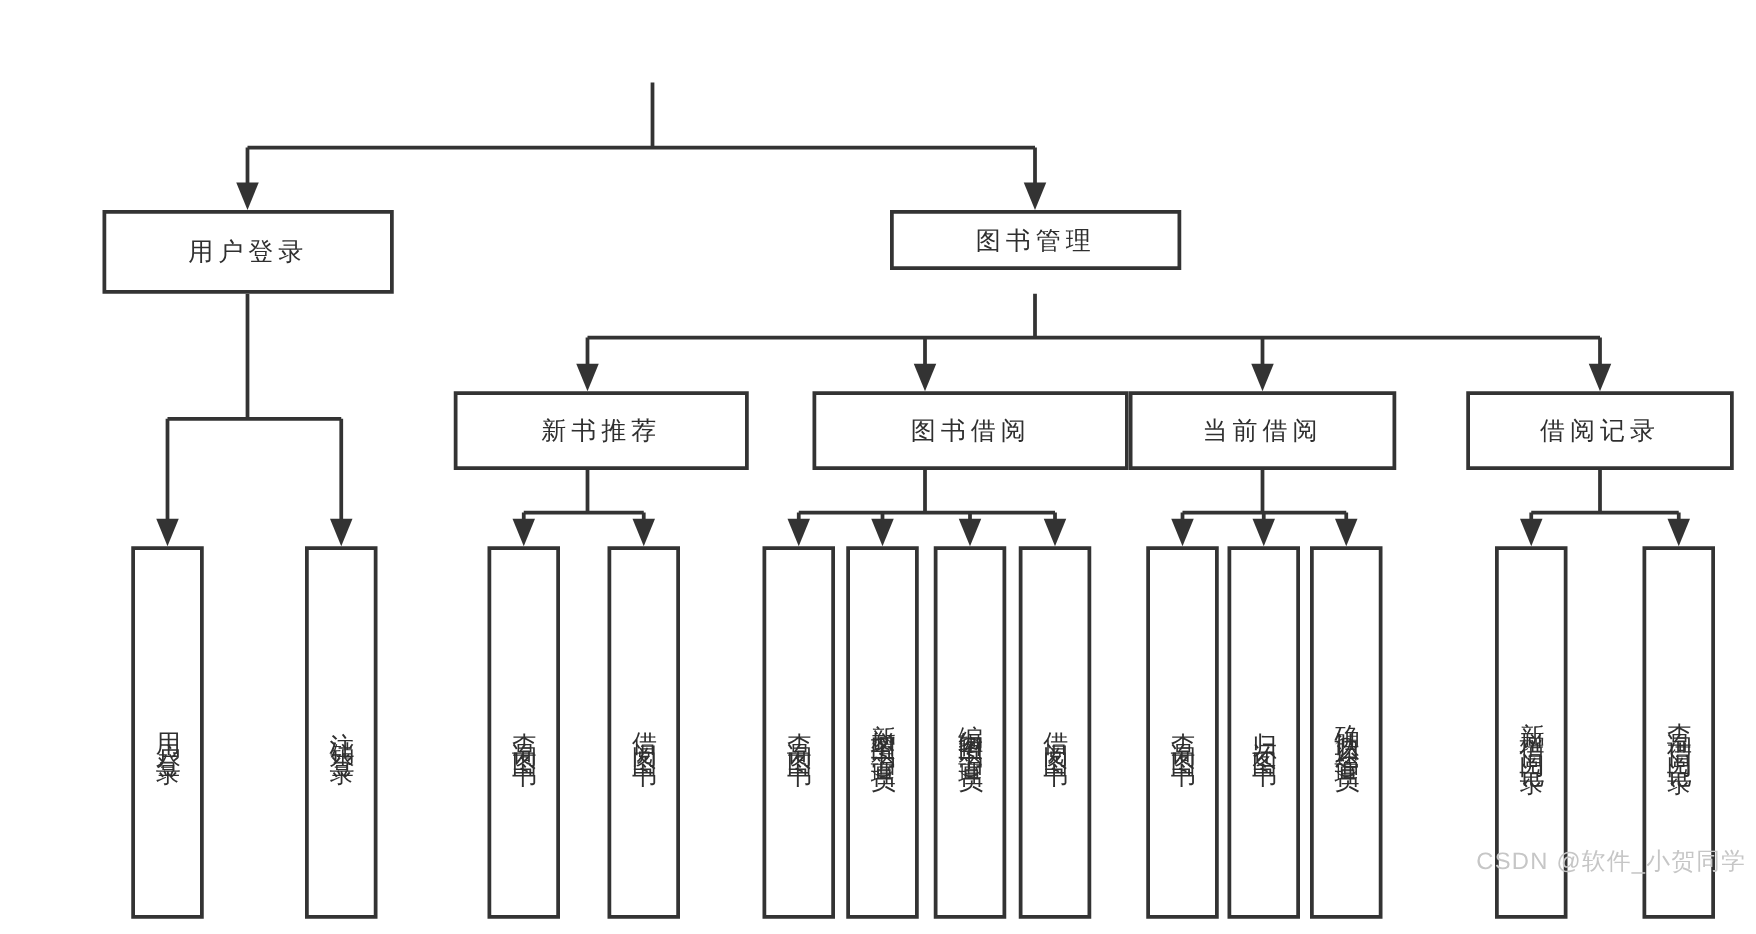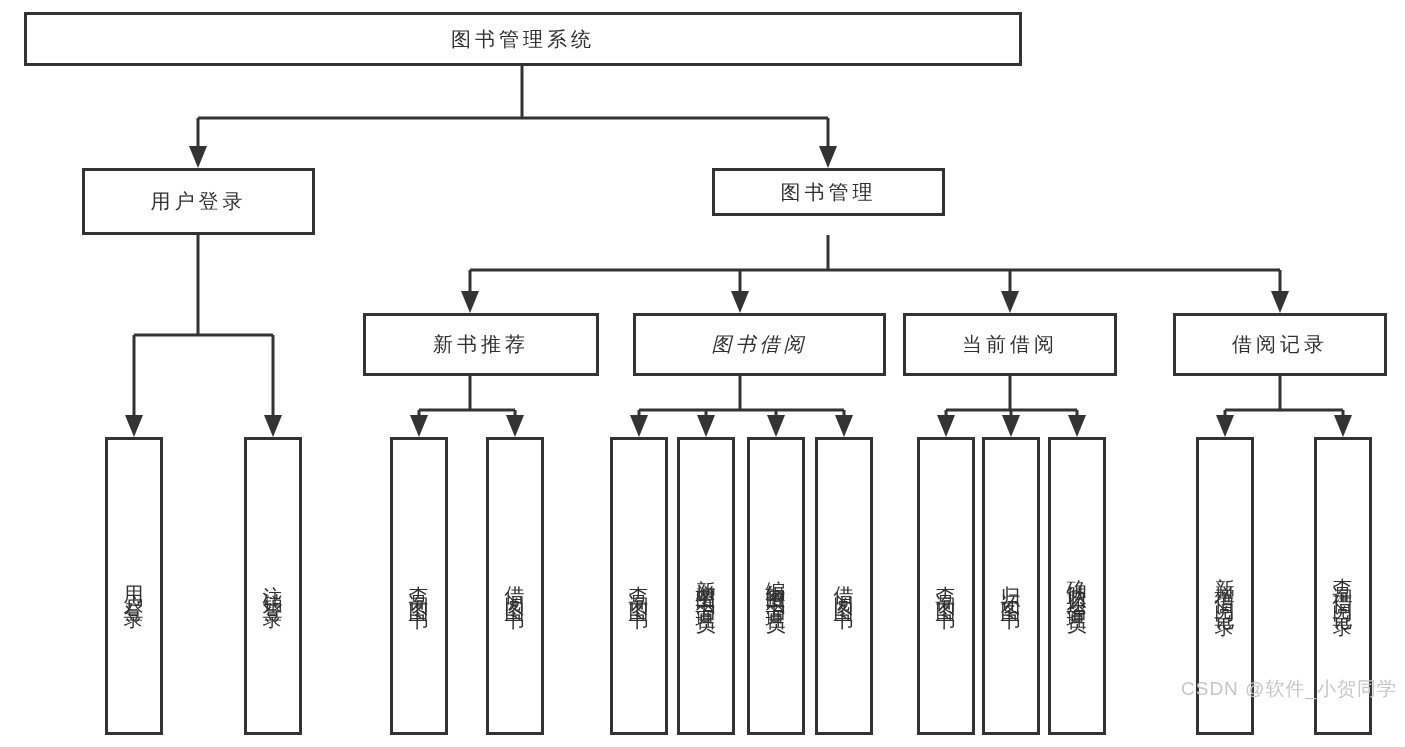--- a/index.html
+++ b/index.html
@@ -86,35 +86,32 @@
       <polygon points="767,415 785,415 776,437"></polygon>
       <polygon points="835,415 853,415 844,437"></polygon>
       <polygon points="937,415 955,415 946,437"></polygon>
       <polygon points="1002,415 1020,415 1011,437"></polygon>
       <polygon points="1068,415 1086,415 1077,437"></polygon>
       <polygon points="1216,415 1234,415 1225,437"></polygon>
       <polygon points="1334,415 1352,415 1343,437"></polygon>
     </g>
   </svg>
 
-  <div class="box hbox" style="left:24px;top:12px;width:998px;height:54px;">
-    <span class="label">图书管理系统</span>
-  </div>
 
   <div class="box hbox" style="left:82px;top:168px;width:233px;height:67px;">
     <span class="label">用户登录</span>
   </div>
   <div class="box hbox" style="left:712px;top:168px;width:233px;height:48px;">
     <span class="label">图书管理</span>
   </div>
 
   <div class="box hbox" style="left:363px;top:313px;width:236px;height:63px;">
     <span class="label">新书推荐</span>
   </div>
-  <div class="box hbox" style="left:633px;top:313px;width:253px;height:63px;font-style:italic;">
+  <div class="box hbox" style="left:650px;top:313px;width:253px;height:63px;">
     <span class="label">图书借阅</span>
   </div>
   <div class="box hbox" style="left:903px;top:313px;width:214px;height:63px;">
     <span class="label">当前借阅</span>
   </div>
   <div class="box hbox" style="left:1173px;top:313px;width:214px;height:63px;">
     <span class="label">借阅记录</span>
   </div>
 
   <div class="box vbox" style="left:105px;top:437px;width:58px;height:298px;">

